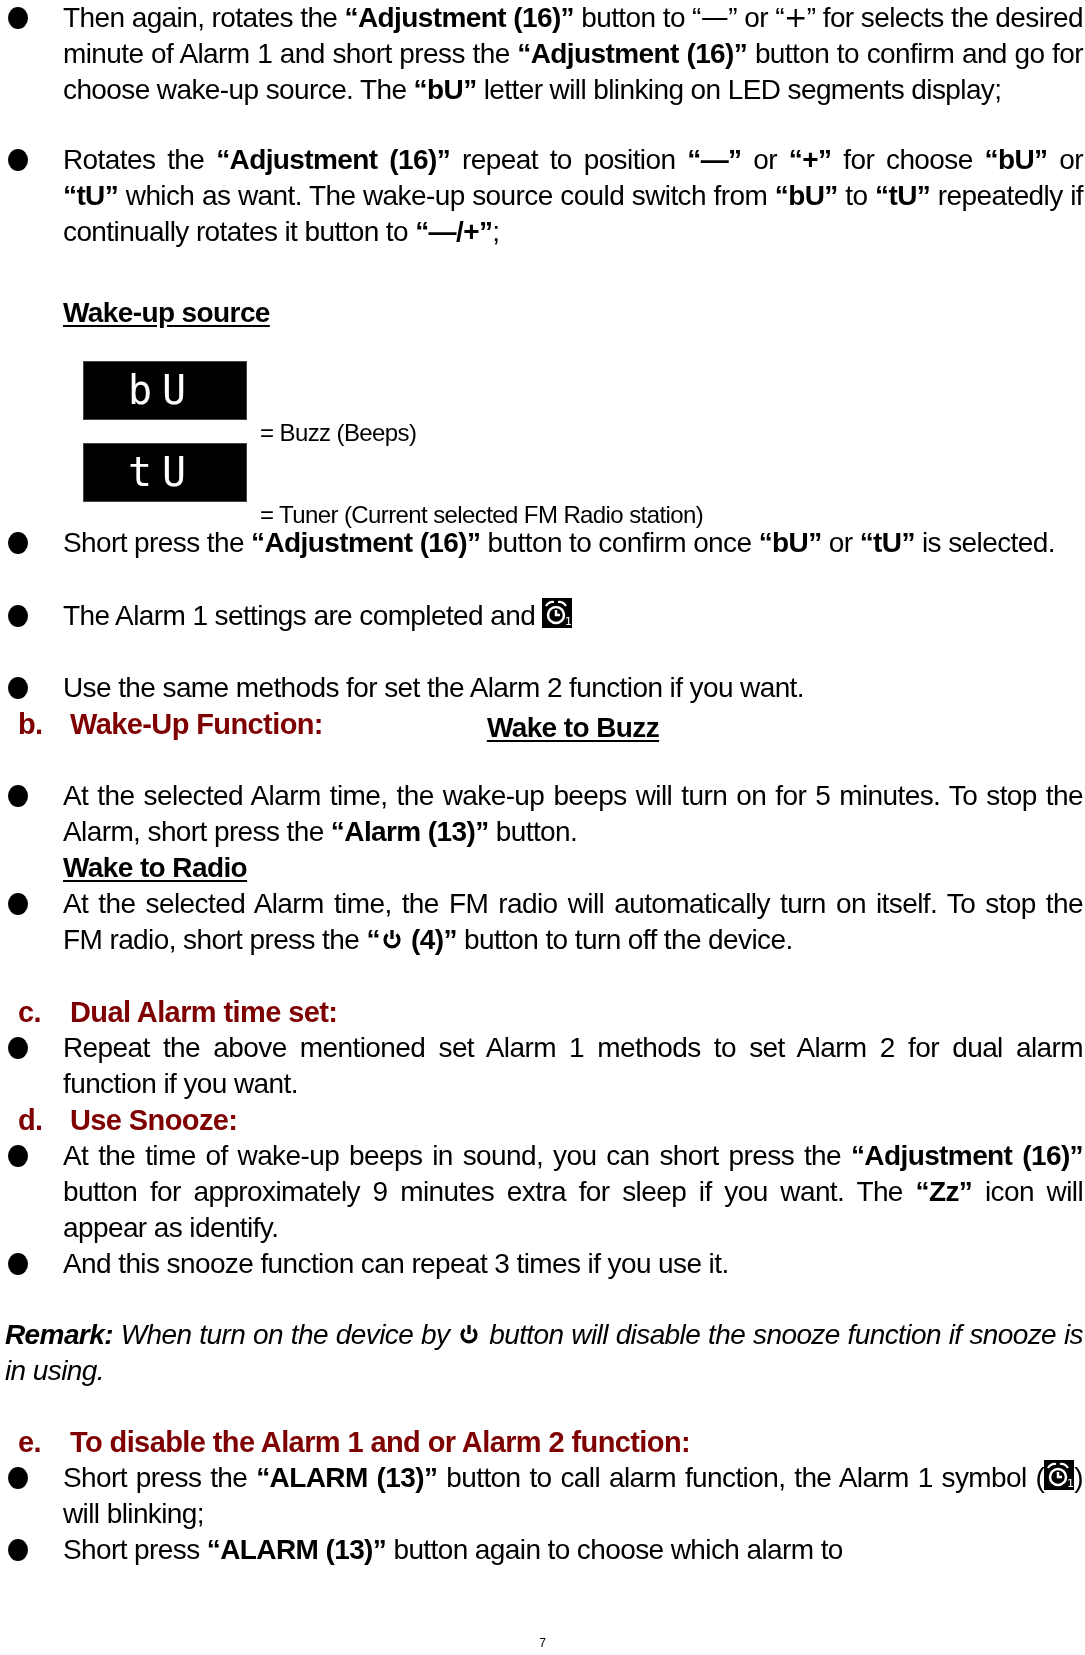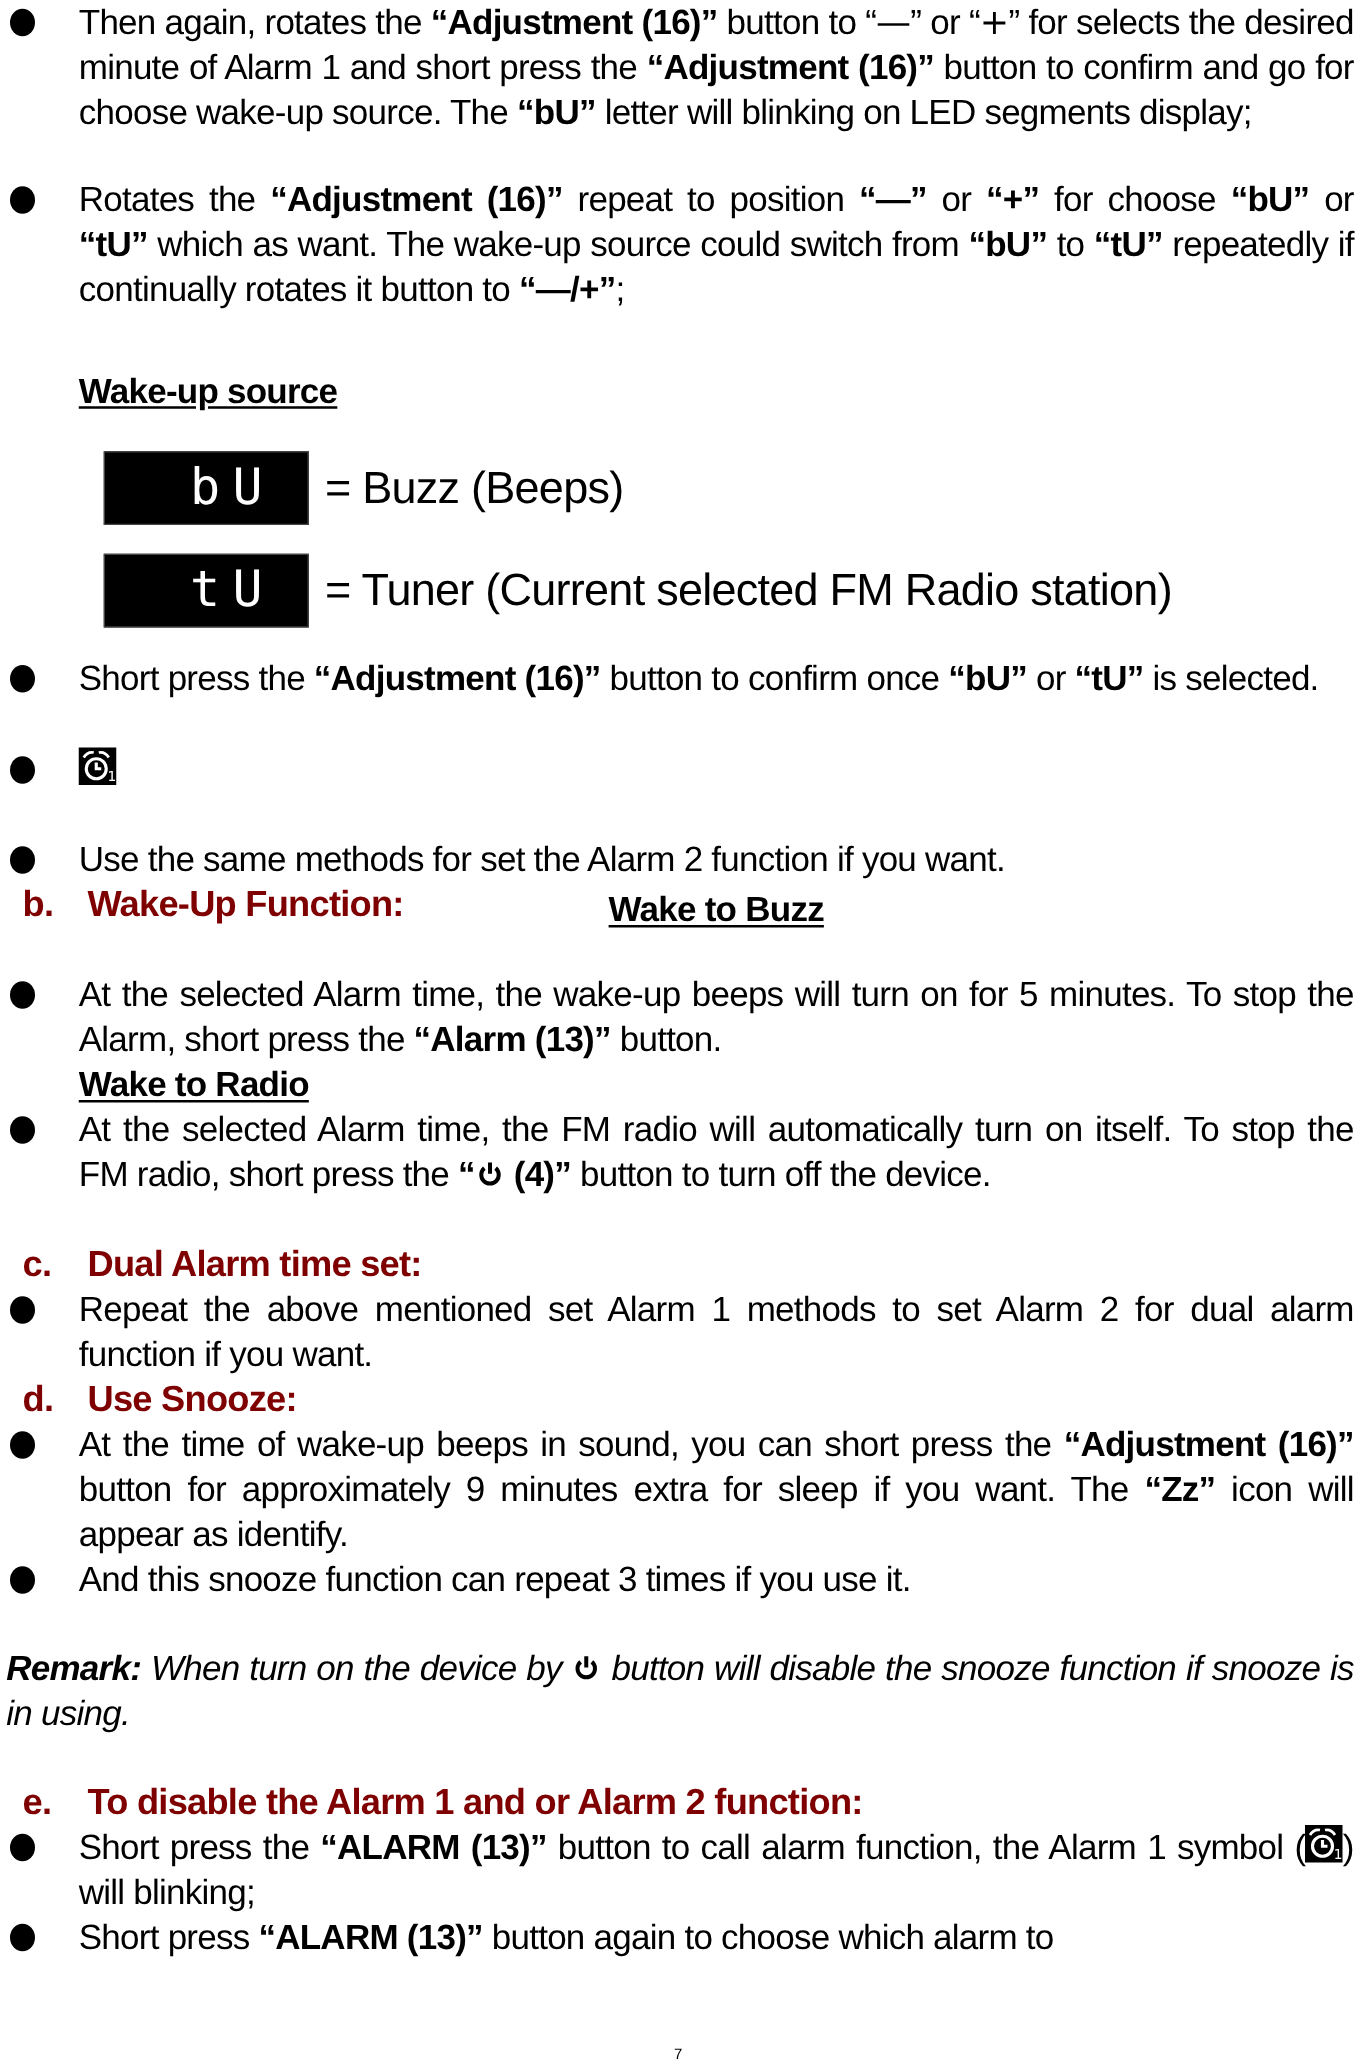--- a/index.html
+++ b/index.html
@@ -13,24 +13,24 @@
   b { font-weight:bold; }
   .u { text-decoration:underline; font-weight:bold; text-underline-offset:3px;margin-top:16px; }
   .heading { position:absolute; left:18px; font-size:29px; line-height:36px; font-weight:bold; color:#7f0000; letter-spacing:-0.6px; }
   .heading .letter { display:inline-block; width:52px; }
   .remark { position:absolute; left:5px; width:1078px; font-size:28px; line-height:36px; font-style:italic; text-align:justify; letter-spacing:-0.6px; }
   .led {
     position:absolute; left:83px; width:164px; height:59px; background:#000;
     border:1px solid #444; box-sizing:border-box;
   }
   .led span {
-    position:absolute; left:68px; top:6px; color:#fff; font-family:"DejaVu Sans Mono", monospace;
+    position:absolute; left:44px; top:6px; color:#fff; font-family:"DejaVu Sans Mono", monospace;
     font-size:40px; line-height:44px; letter-spacing:10px; font-weight:normal;
   }
-  .led-label { position:absolute; left:260px; font-size:36px; line-height:36px; letter-spacing:-0.6px; }
+  .led-label { position:absolute; left:260px; font-size:24px; line-height:36px; letter-spacing:-0.6px;margin-top:43px; }
   .alarm-icon {
     display:inline-block; width:30px; height:30px; background:#000; vertical-align:-3px;
     position:relative;
   }
   .alarm-icon svg { position:absolute; left:0; top:0; }
   .power-icon { display:inline-block; width:24px; height:24px; vertical-align:-2px; }
   .page-num { position:absolute; left:0; width:1085px; text-align:center; top:1636px; font-size:12px; }
   .sym { font-family:"DejaVu Sans", sans-serif; font-weight:normal; }
 </style>
 </head>
@@ -62,21 +62,21 @@
   </div>
   <div class="led-label" style="top:454px">= Tuner (Current selected FM Radio station)</div>
 
   <span class="bullet" style="top:532px"></span>
   <div class="line-block" style="top:525px">
     <span>Short press the </span><b>“Adjustment (16)”</b><span> button to confirm once </span><b>“bU”</b><span> or </span><b>“tU”</b><span> is selected.</span>
   </div>
 
   <span class="bullet" style="top:605px"></span>
   <div class="line-block" style="top:598px">
-    <span class="alarm-icon">
+    <span>The Alarm 1 settings are completed and </span><span class="alarm-icon">
       <svg width="30" height="30" viewBox="0 0 30 30">
           <path d="M4 8 Q7 3 12 4" stroke="#fff" stroke-width="2.2" fill="none"></path>
           <path d="M16 4 Q21 3 24 8" stroke="#fff" stroke-width="2.2" fill="none"></path>
           <circle cx="14" cy="17" r="8" stroke="#fff" stroke-width="2.5" fill="none"></circle>
           <path d="M14 12 V17 H18" stroke="#fff" stroke-width="2.5" fill="none"></path>
           <text x="23" y="27" font-size="11" fill="#fff" font-family="DejaVu Sans, sans-serif">1</text>
         </svg>
     </span>
   </div>
 

